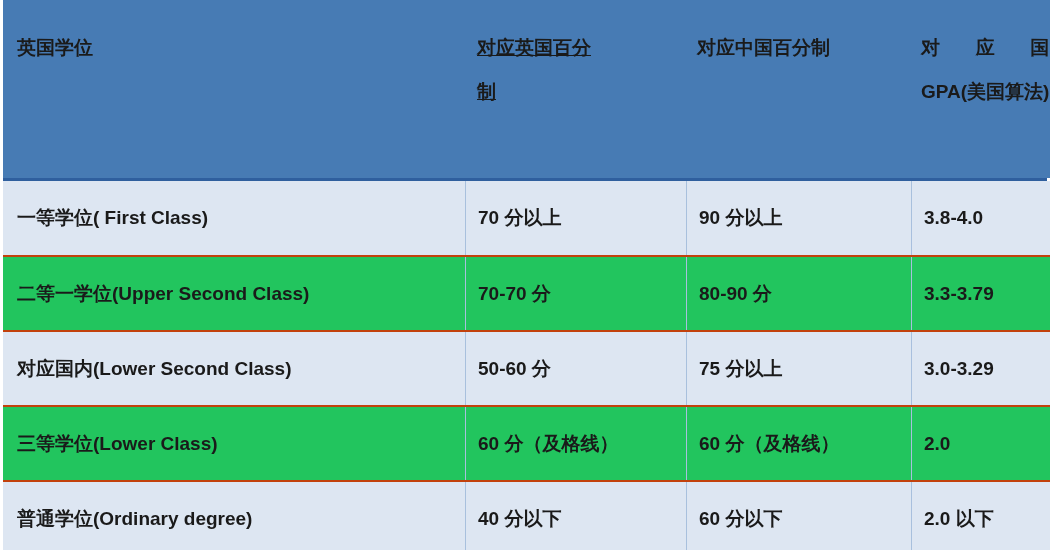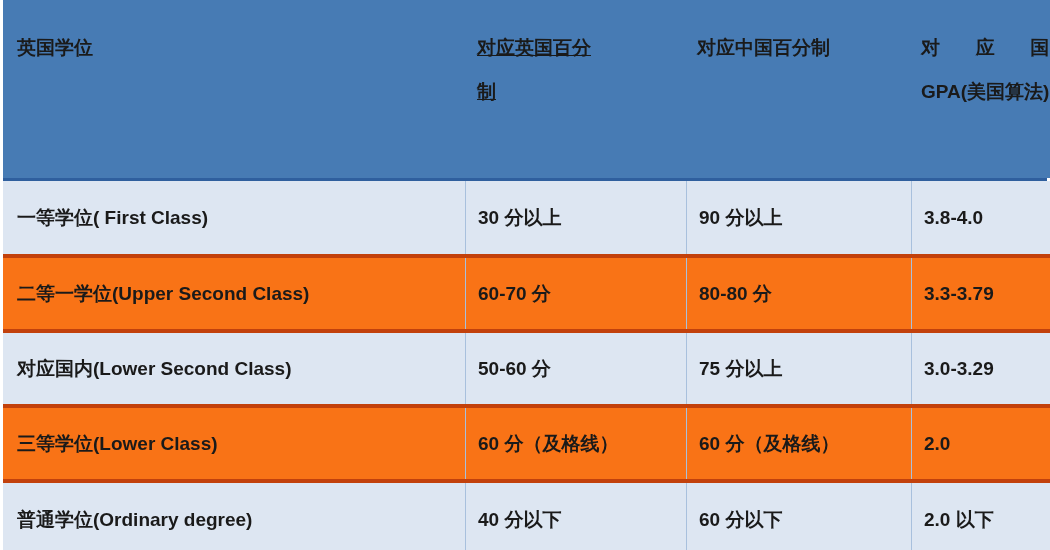--- a/index.html
+++ b/index.html
@@ -50,27 +50,27 @@
     display: block;
     text-align: justify;
     text-align-last: justify;
     width: 183px;
   }
   thead th .plain-line { display: block; }
 
   tbody tr { height: 75px; }
   tbody td {
     border-right: 1px solid #a8c0dd;
-    border-bottom: 4px solid #c2410c;
+    border-bottom: 2px solid #c2410c;
     background: #ffffff;
   }
   tbody td.cell-name { border-left: none; padding-left: 14px; }
   tbody td:last-child { border-right: none; }
   tbody tr.shaded td { background: #dde6f2; }
-  tbody tr.plain td { background: #f97316; }
+  tbody tr.plain td { background: #22c55e; }
   tbody tr:last-child td { border-bottom: none; }
   .top-rule { height: 3px; background: #2f5f9e; width: 1044px; margin-left: 3px; }
 </style>
 </head>
 <body>
 
 <div class="table-wrap">
   <table class="grade-table">
     <thead>
       <tr>
@@ -89,28 +89,28 @@
           <span class="plain-line">GPA(美国算法)</span>
         </th>
       </tr>
     </thead>
   </table>
   <div class="top-rule"></div>
   <table class="grade-table">
     <tbody>
       <tr class="shaded">
         <td class="cell-name col-a" style="width:436px">一等学位( First Class)</td>
-        <td style="width:196px">30 分以上</td>
+        <td style="width:196px">70 分以上</td>
         <td style="width:200px">90 分以上</td>
         <td style="width:212px">3.8-4.0</td>
       </tr>
       <tr class="plain">
         <td class="cell-name">二等一学位(Upper Second Class)</td>
-        <td>60-70 分</td>
-        <td>80-80 分</td>
+        <td>70-70 分</td>
+        <td>80-90 分</td>
         <td>3.3-3.79</td>
       </tr>
       <tr class="shaded">
         <td class="cell-name">对应国内(Lower Second Class)</td>
         <td>50-60 分</td>
         <td>75 分以上</td>
         <td>3.0-3.29</td>
       </tr>
       <tr class="plain">
         <td class="cell-name">三等学位(Lower Class)</td>

